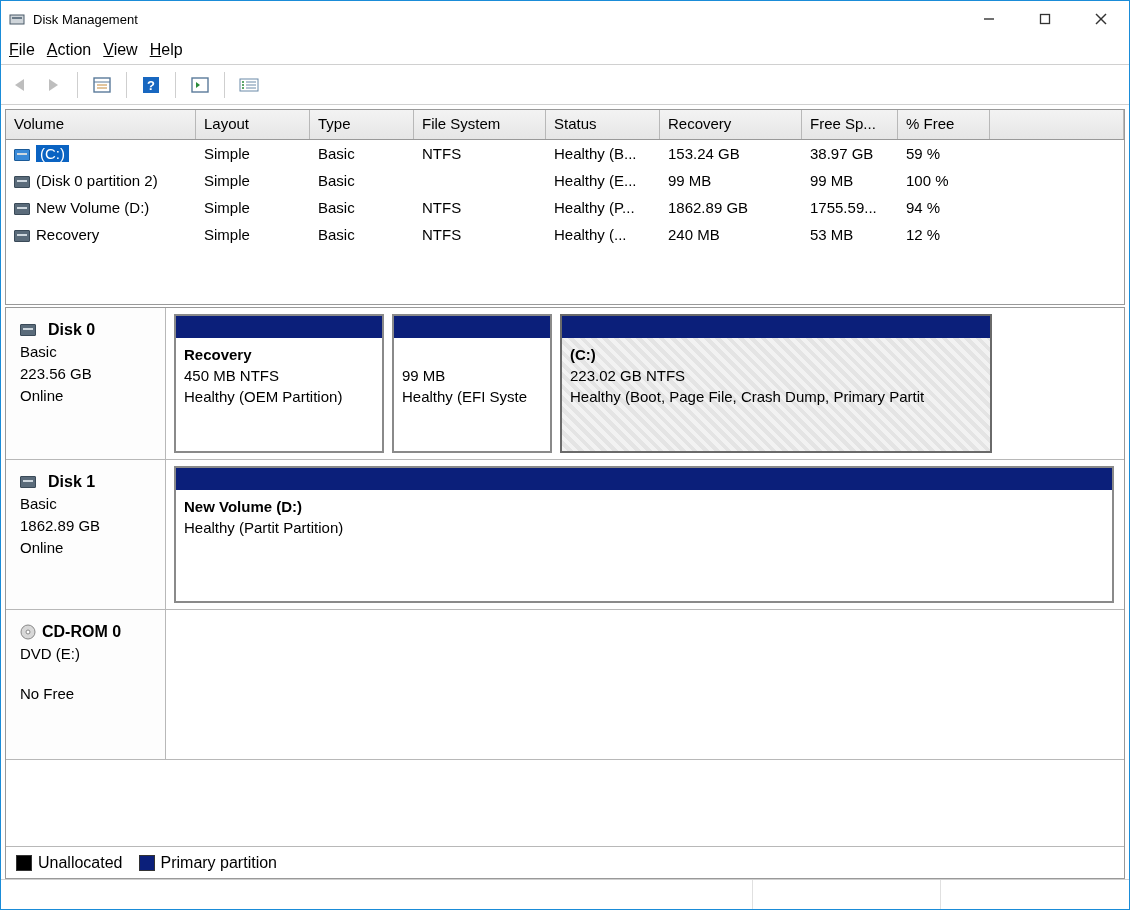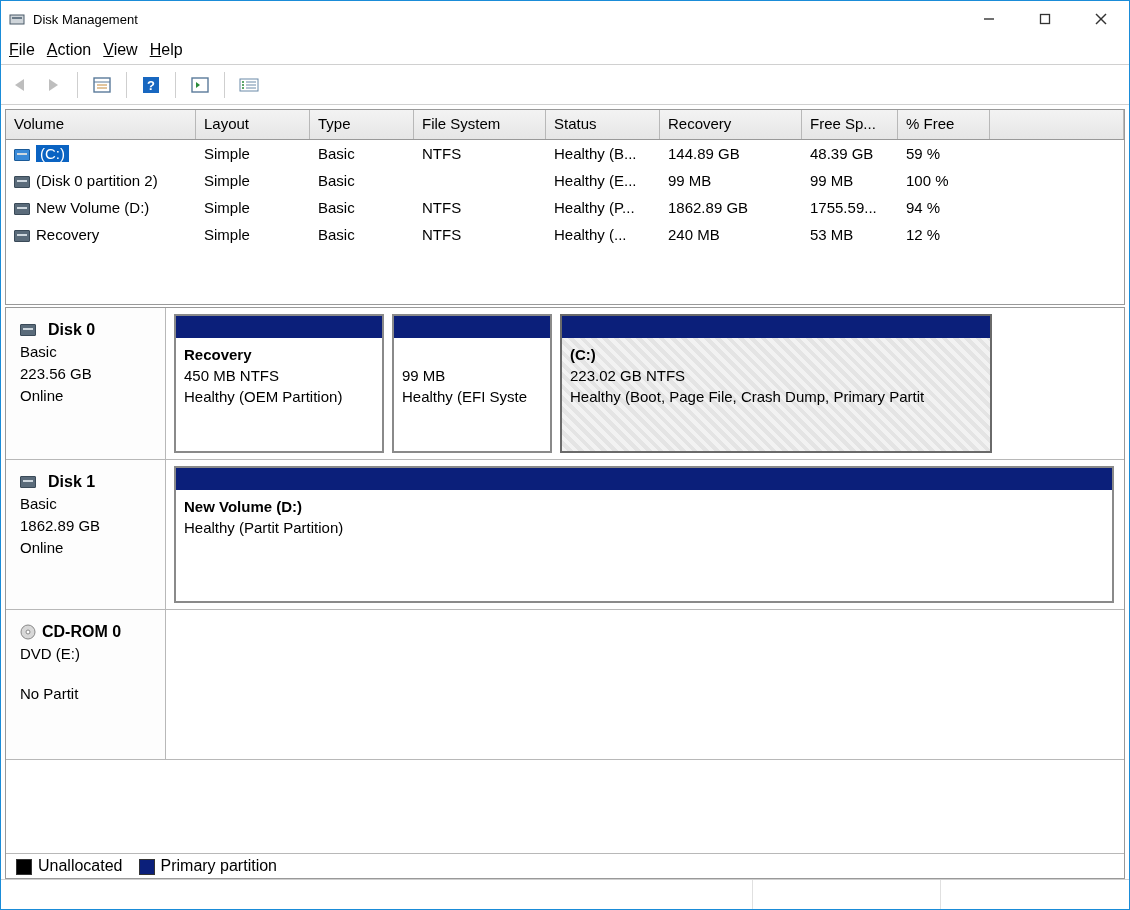--- a/index.html
+++ b/index.html
@@ -39,21 +39,21 @@
   .disk-label .dname { font-weight:700; font-size:16px; display:flex; align-items:center; gap:6px;}
   .disk-label div { line-height:1.45; }
   .disk-parts { flex:1; padding:6px 6px 6px 8px; display:flex; gap:8px; align-items:stretch; }
   .part { border:2px solid #8a8a8a; display:flex; flex-direction:column; overflow:hidden; background:#fff; }
   .part.sel-part { background: repeating-linear-gradient(45deg,#f2f2f2,#f2f2f2 4px,#e4e4e4 4px,#e4e4e4 8px); border-color:#6a6a6a; }
   .part-header { height:22px; background:#0b1f7a; }
   .part-body { padding:6px 8px 8px 8px; font-size:15px; line-height:1.4; overflow:hidden; white-space:nowrap; }
   .part-body .pname { font-weight:700; }
   .no-parts { flex:1; }
   
-  .legend { height:25px; border-top:1px solid #b8b8b8; display:flex; align-items:center; gap:16px; padding:0 10px; font-size:16px; }
+  .legend { height:32px; border-top:1px solid #b8b8b8; display:flex; align-items:center; gap:16px; padding:0 10px; font-size:16px; }
   .lg-box { width:16px; height:16px; display:inline-block; margin-right:6px; vertical-align:middle; border:1px solid #333;}
   .lg-unalloc { background:#000; }
   .lg-primary { background:#0b1f7a; }
   
   .statusbar { height:30px; border-top:1px solid #cfcfcf; display:flex; }
   .sb-cell { border-left:1px solid #e0e0e0; flex:1; }
   .sb-cell:first-child{border-left:none; flex:4;}
   
   svg { display:block; }
 </style>
@@ -155,22 +155,22 @@
     <div class="vh-cell c7">% Free</div>
     <div class="vh-cell c8"></div>
   </div>
   <div class="vol-rows" id="vol-rows">
         <div class="vol-row">
           <div class="vr-cell c0"><span class="vol-icon" style="background:#3a8ad8;border-color:#1a5a98"></span><span class="sel">(C:)</span></div>
           <div class="vr-cell c1">Simple</div>
           <div class="vr-cell c2">Basic</div>
           <div class="vr-cell c3">NTFS</div>
           <div class="vr-cell c4">Healthy (B...</div>
-          <div class="vr-cell c5">144.89 GB</div>
-          <div class="vr-cell c6">48.39 GB</div>
+          <div class="vr-cell c5">153.24 GB</div>
+          <div class="vr-cell c6">38.97 GB</div>
           <div class="vr-cell c7">59 %</div>
           <div class="vr-cell c8"></div>
         </div>
         <div class="vol-row">
           <div class="vr-cell c0"><span class="vol-icon"></span>(Disk 0 partition 2)</div>
           <div class="vr-cell c1">Simple</div>
           <div class="vr-cell c2">Basic</div>
           <div class="vr-cell c3"></div>
           <div class="vr-cell c4">Healthy (E...</div>
           <div class="vr-cell c5">99 MB</div>
@@ -270,21 +270,21 @@
             <span style="display:inline-block;width:16px;height:16px">
               <svg width="16" height="16">
                 <circle cx="8" cy="8" r="7" fill="#d8d8d8" stroke="#888"></circle>
                 <circle cx="8" cy="8" r="2" fill="#fff" stroke="#888"></circle>
               </svg>
             </span>
             <span>CD-ROM 0</span>
           </div>
       <div>DVD (E:)</div>
       <div style="height:18px"></div>
-      <div>No Partit</div>
+      <div>No Free</div>
     </div>
     <div class="disk-parts no-parts"></div>
   </div>
   <div style="flex:1"></div>
 
   <div class="legend">
     <span><span class="lg-box lg-unalloc"></span><span>Unallocated</span></span>
     <span><span class="lg-box lg-primary"></span><span>Primary partition</span></span>
   </div>
 </div>

